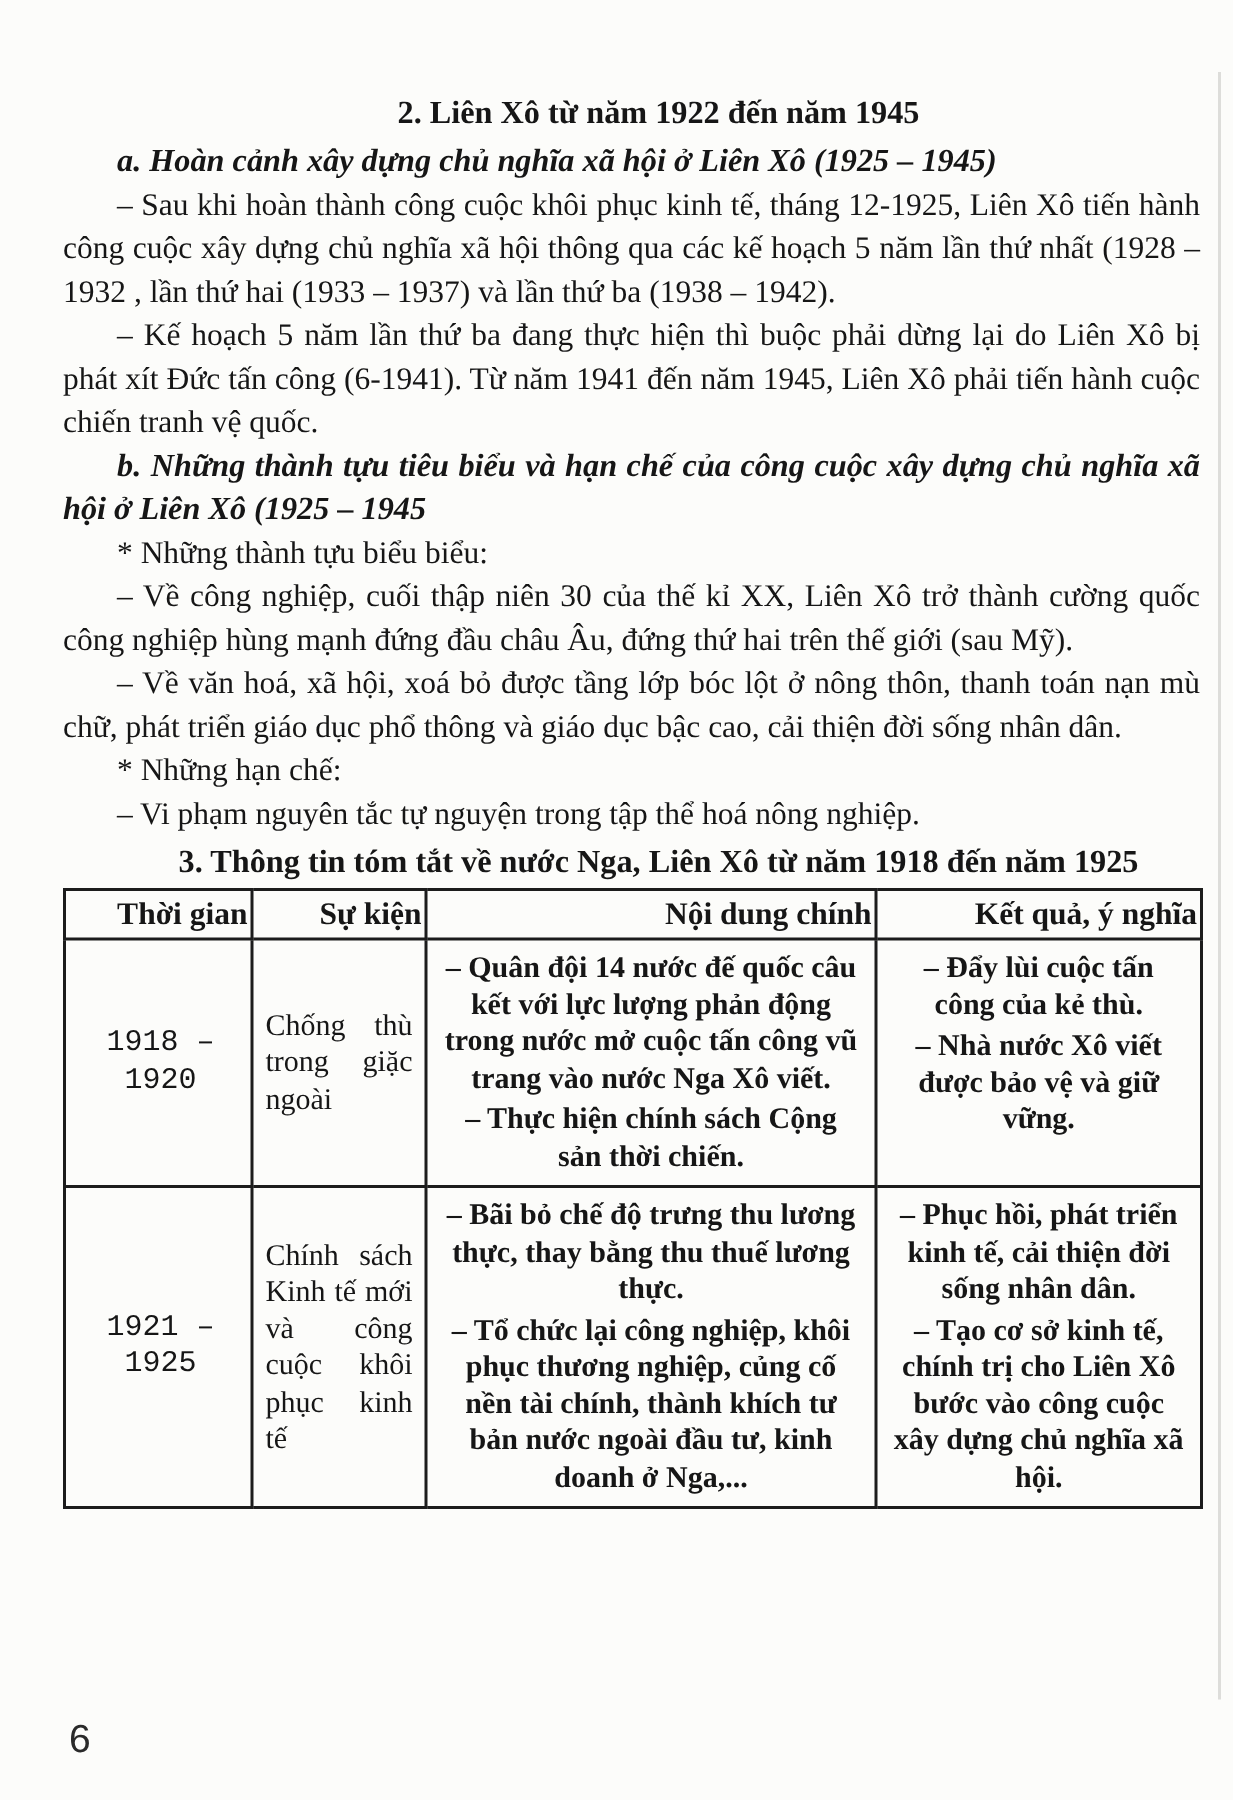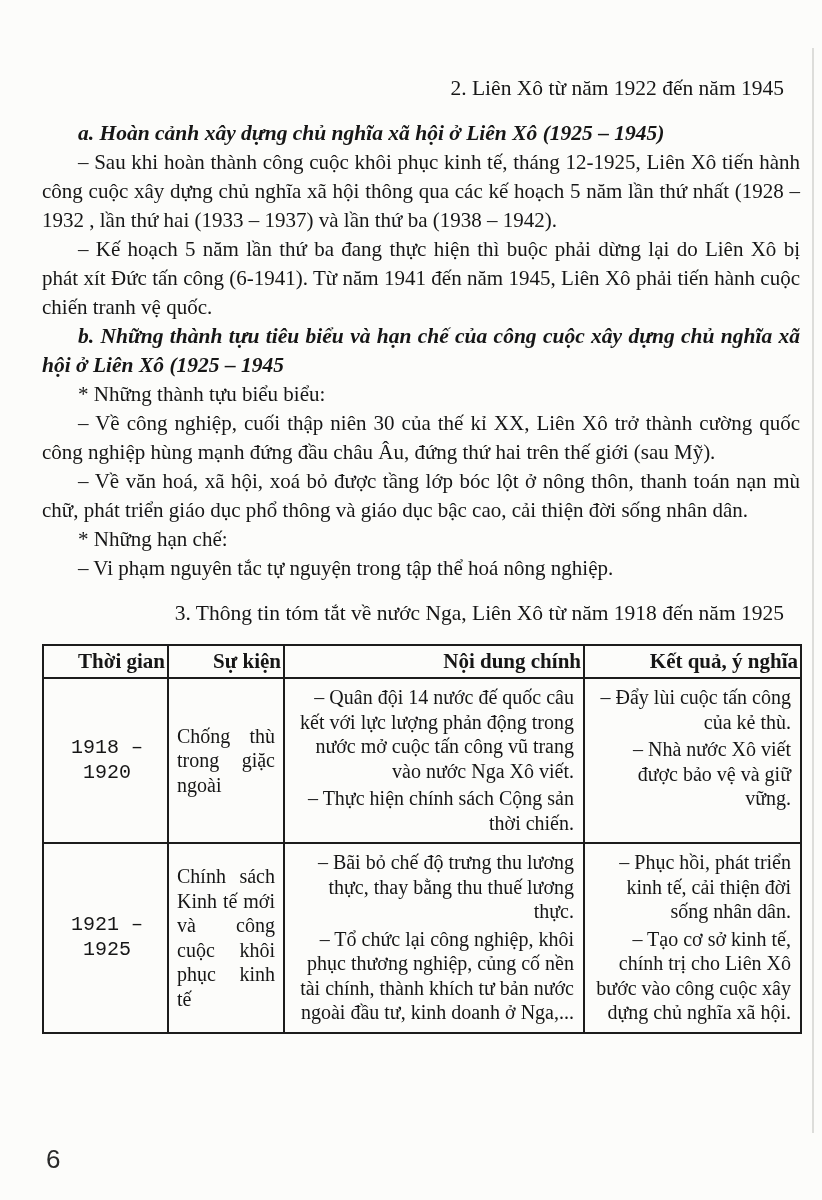--- a/index.html
+++ b/index.html
@@ -26,26 +26,26 @@
     background: #d4d4d2;
     opacity: 0.8;
   }
   .content {
     position: absolute;
     left: 42px;
     top: 58px;
     width: 758px;
   }
   .h-num {
-    margin: 16px;
+    margin: 3px;
     font-size: 21.5px;
     line-height: 29px;
-    font-weight: normal;
+    font-weight: bold;
     text-indent: 36px;
-    text-align: right;
+    text-align: center;
   }
   .h-sub {
     margin: 0;
     font-size: 21.5px;
     line-height: 29px;
     font-weight: bold;
     font-style: italic;
     text-indent: 36px;
     text-align: justify;
   }
@@ -82,21 +82,22 @@
     font-family: Liberation Mono, monospace;
   }
   td.cell-event {
     vertical-align: middle;
     padding: 12px 8px;
     text-align: justify;
   }
   td.cell-content, td.cell-result {
     vertical-align: top;
     padding: 4px 9px;
-    text-align: right;
+    text-align: center;
+    font-weight: bold;
   }
   td p {
     margin: 2px 0 3px 0;
   }
   .period-line {
     display: block;
   }
   .page-number {
     position: absolute;
     left: 46px;

